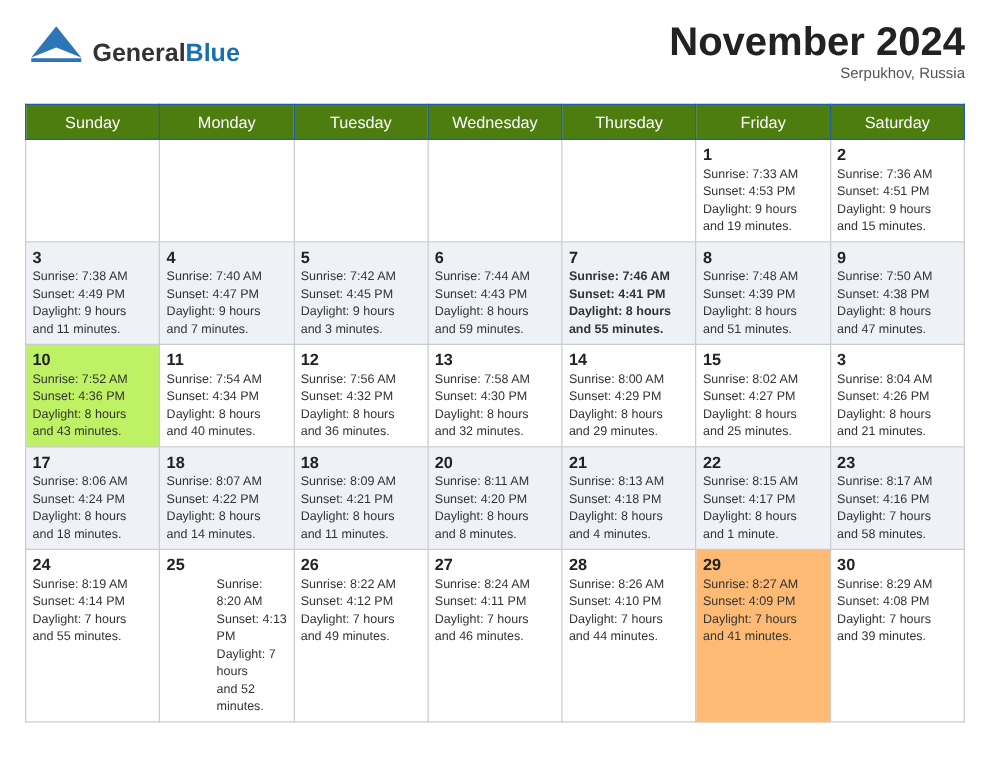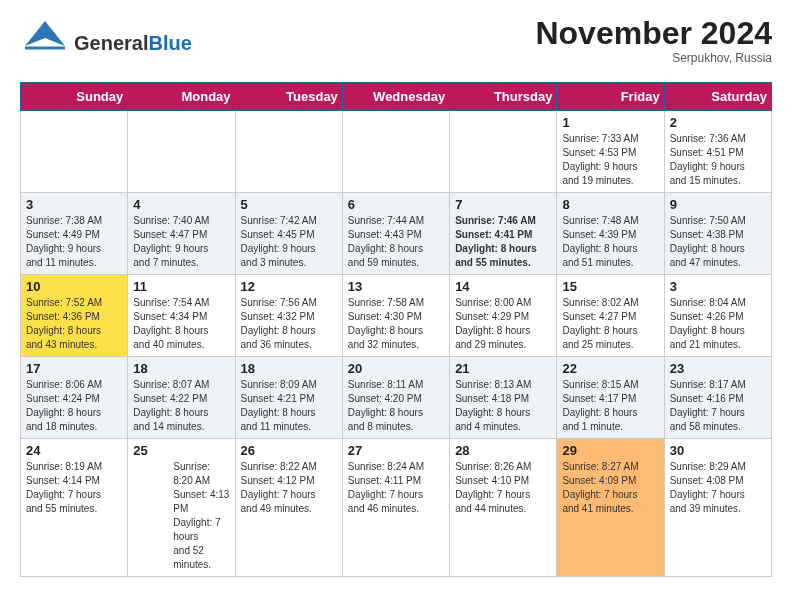--- a/index.html
+++ b/index.html
@@ -32,26 +32,26 @@
       font-size: 12px;
       font-weight: normal;
       color: #555;
     }
     .calendar {
       width: 100%;
       border-collapse: collapse;
       border: 1px solid #ccc;
     }
     .calendar th {
-      background: #be185d;
+      background: #4d7c0f;
       color: #fff;
       font-size: 13px;
-      font-weight: bold;
+      font-weight: normal;
       padding: 6px 4px;
-      text-align: right;
+      text-align: center;
       border: 1px solid #2060a0;
     }
     .calendar td {
       vertical-align: top;
       border: 1px solid #ccc;
       padding: 4px 5px;
       width: calc(100% / 7);
       min-height: 80px;
       font-size: 10.5px;
       color: #333;
@@ -202,21 +202,21 @@
           </td>
           <td style="background: rgb(238, 242, 247);">
             <span class="day-num">9</span>
             <div class="day-info" style="white-space: pre-line;">Sunrise: 7:50 AM
 Sunset: 4:38 PM
 Daylight: 8 hours
 and 47 minutes.</div>
           </td>
         </tr>
         <tr>
-          <td style="background: #fde047;">
+          <td style="background: #bef264;">
             <span class="day-num">10</span>
             <div class="day-info" style="white-space: pre-line;">Sunrise: 7:52 AM
 Sunset: 4:36 PM
 Daylight: 8 hours
 and 43 minutes.</div>
           </td>
           <td style="background: rgb(255, 255, 255);">
             <span class="day-num">11</span>
             <div class="day-info" style="white-space: pre-line;">Sunrise: 7:54 AM
 Sunset: 4:34 PM

